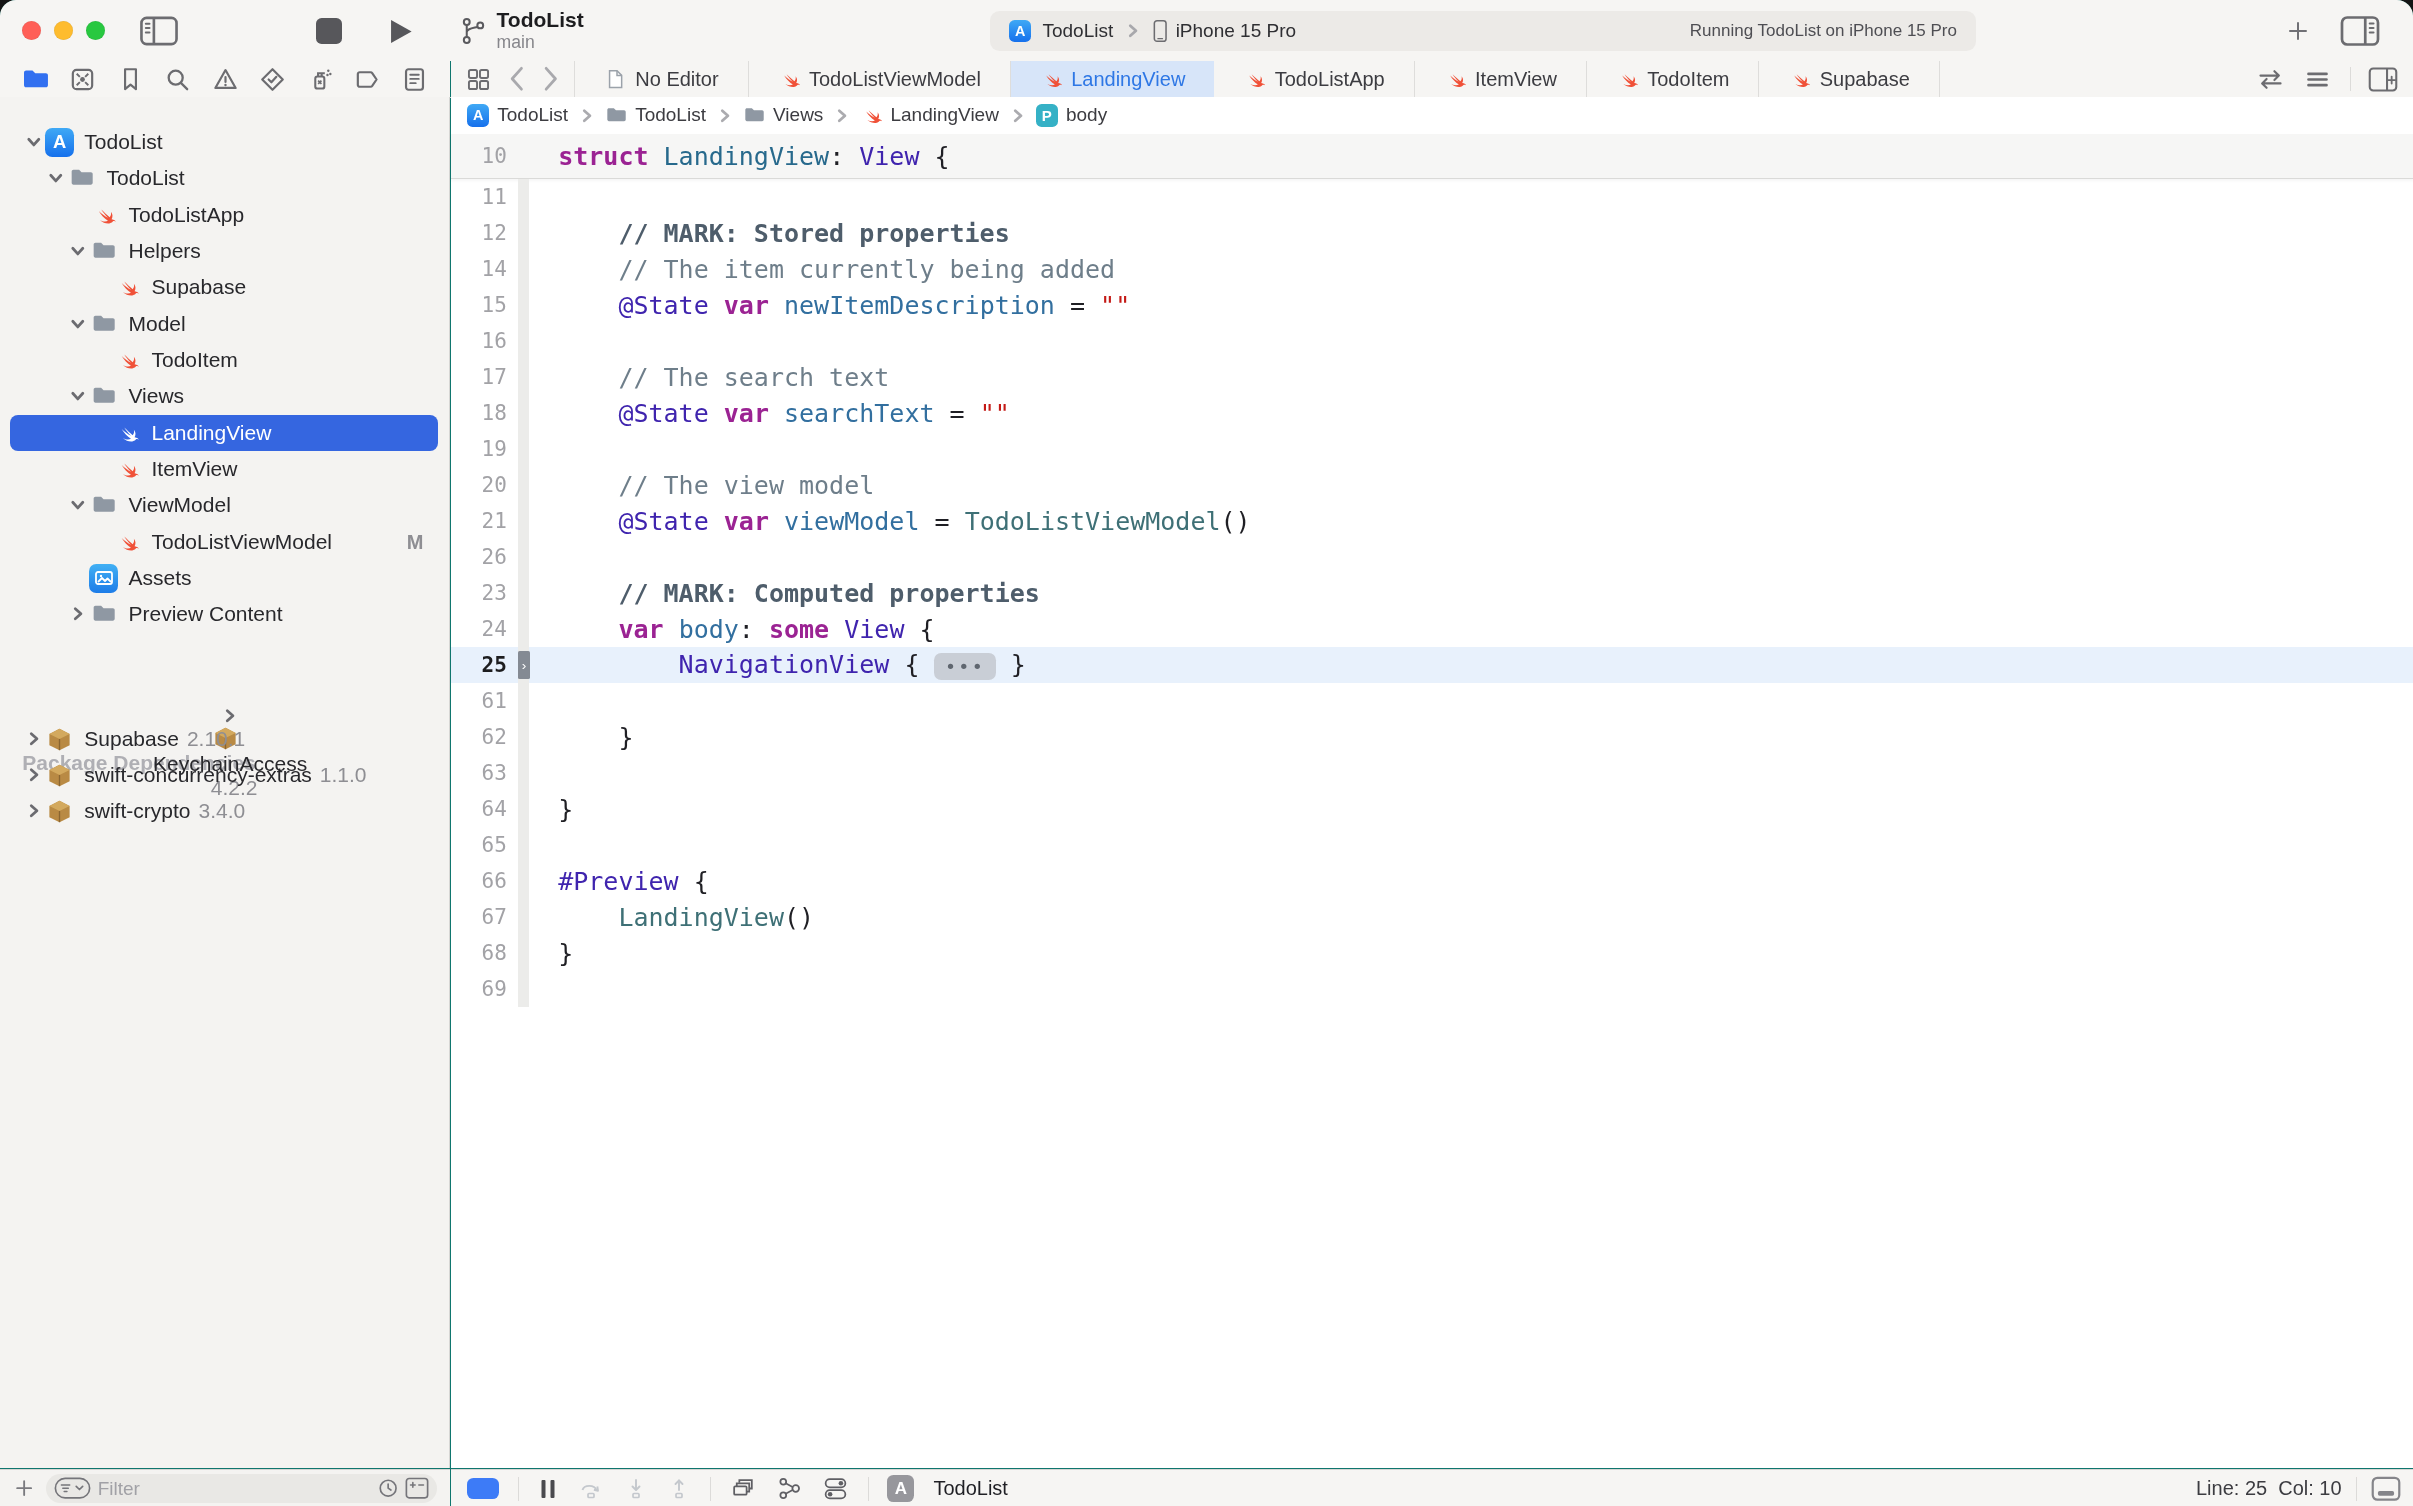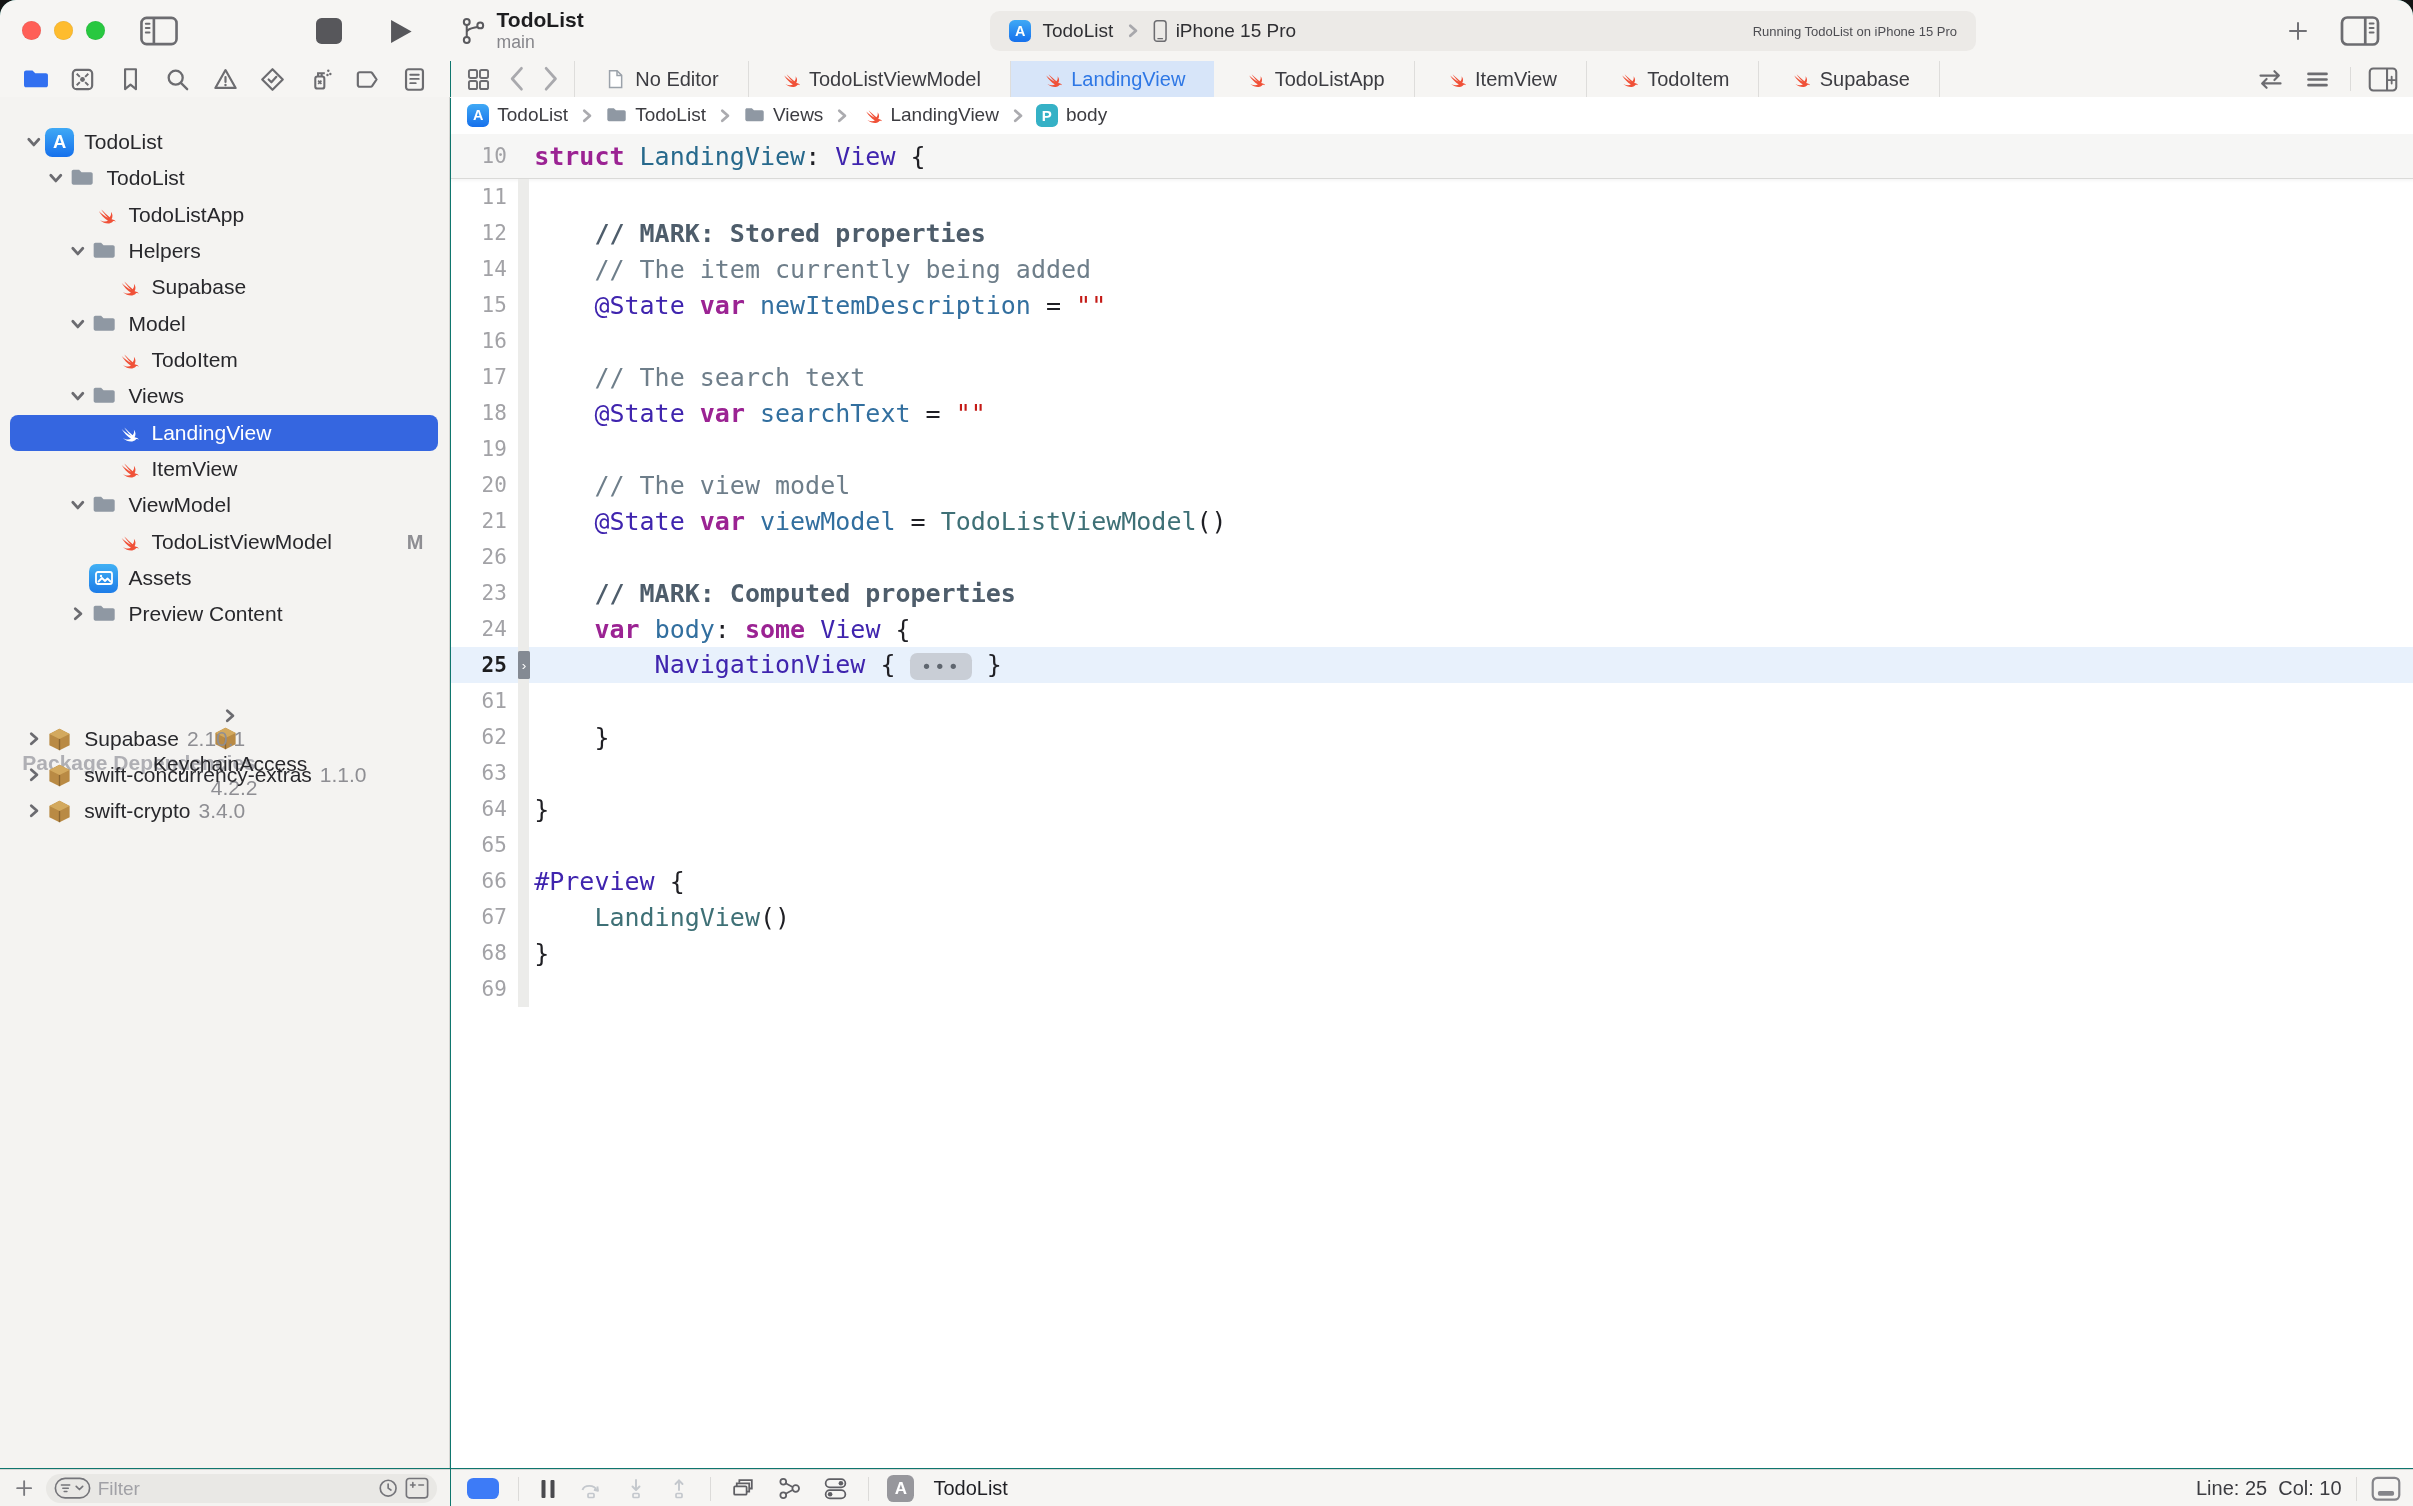--- a/index.html
+++ b/index.html
@@ -13,21 +13,21 @@
   #tl-close{ left:22.3px; background:#FF5F57; } #tl-min{ left:54px; background:#FEBC2E; } #tl-zoom{ left:86px; background:#28C840; }
   .tbtn { position:absolute; display:flex; align-items:center; justify-content:center; }
   #sidebar-toggle { left:140px; top:16px; width:38px; height:30px; }
   #stop-btn { left:316px; top:18.4px; width:25.5px; height:25.5px; background:#57575B; border-radius:5.6px; }
   #play-btn { left:386px; top:16px; width:29px; height:30px; }
   #branch-grp { position:absolute; left:460px; top:8px; display:flex; }
   #branch-grp .ttl { font-size:21px; font-weight:bold; color:#1D1D1F; line-height:24px; }
   #branch-grp .sub { font-size:17.6px; color:#86868B; line-height:21px; }
   #scheme-pill { position:absolute; left:990px; top:11.2px; width:986px; height:40px; background:#ECEAE7; border-radius:9.6px; display:flex; align-items:center; padding:0 19px; }
   #scheme-pill .lbl { font-size:19px; color:#2F2F33; }
-  #scheme-pill .status { margin-left:auto; font-size:13px; color:#4E4E53; }
+  #scheme-pill .status { margin-left:auto; font-size:17px; color:#4E4E53; }
   #plus-btn { left:2284px; top:17.6px; width:27px; height:27px; }
   #inspector-toggle { left:2340px; top:16px; width:40px; height:30px; }
 
   
   #navrow { position:absolute; left:0; top:61px; width:450px; height:36px; background:#F6F5F3; display:flex; align-items:center; justify-content:space-between; padding:0 21px; }
   #tabbar { position:absolute; left:451px; top:61px; width:1963px; height:36px; background:#F6F5F3; display:flex; align-items:center; }
   .hdivider { position:absolute; left:0; width:2413px; height:0.8px; background:#D9D8D6; }
   #tabbar .lead { display:flex; align-items:center; gap:16px; padding:0 14.4px; }
   .tab { height:36px; display:flex; align-items:center; justify-content:center; gap:9px; padding:0 29px; font-size:20px; color:#3C3C41; border-right:0.8px solid #DEDDDB; }
   .tab:first-of-type { border-left:0.8px solid #DEDDDB; }
@@ -62,21 +62,21 @@
   #editor { position:absolute; left:451px; top:134px; width:1963px; height:1334px; background:#fff; font-family:"DejaVu Sans Mono", monospace; }
   #sticky-line { position:absolute; left:0; top:0; width:1963px; height:45px; background:#F6F6F5; border-bottom:0.8px solid #DADAD8; box-shadow:0 1.6px 2.4px rgba(0,0,0,0.04); display:flex; align-items:center; }
   #code-lines { position:absolute; left:0; top:45px; width:1963px; }
   .code-line { height:36px; display:flex; align-items:center; }
   .code-line.hl { background:#E8F1FC; }
   .ln { width:67px; flex:none; text-align:right; font-size:21px; color:#A2A2A6; padding-right:11.2px; }
   .code-line.hl .ln { color:#1D1D1F; font-weight:bold; }
   .ribbon { width:11.2px; height:36px; flex:none; background:#ECECEA; position:relative; }
   #sticky-line .ribbon { background:transparent; }
   .fold-marker { position:absolute; left:0; top:4px; width:12px; height:28px; background:#848A93; border-radius:1.6px; color:#fff; font-size:13.6px; display:flex; align-items:center; justify-content:center; font-family:"Liberation Sans",sans-serif; }
-  .codetxt { white-space:pre; font-size:25px; margin-left:5px; }
+  .codetxt { white-space:pre; font-size:25px; margin-left:29px; }
   .tok-kw{color:#9B2393;font-weight:bold} .tok-attr{color:#3F24AE} .tok-sdk{color:#3F24AE}
   .tok-decl{color:#27698C} .tok-proj{color:#3E7076} .tok-prop{color:#326F9F}
   .tok-cmt{color:#6E7E8A} .tok-cmark{color:#4E5D6B;font-weight:bold} .tok-str{color:#C41A16} .tok-plain{color:#1F1F24}
   .fold-pill { display:inline-block; background:#C9CED6; border-radius:7.2px; padding:0 10.4px; color:#5F666F; font-size:18.4px; letter-spacing:2.4px; line-height:27px; vertical-align:middle; }
 
   
   #debugbar { position:absolute; left:451px; top:1469px; width:1963px; height:38px; background:#F6F5F3; border-top:0.8px solid #D7D6D4; display:flex; align-items:center; padding-left:16px; gap:19px; }
   #bp-toggle { width:32px; height:21px; border-radius:6.4px; background:#3D7BF7; }
   #app-chip { width:27px; height:27px; border-radius:6.4px; background:#97979C; color:#fff; font-weight:bold; font-size:17px; display:flex; align-items:center; justify-content:center; }
   #debug-app-label { font-size:20px; color:#1F1F24; }

